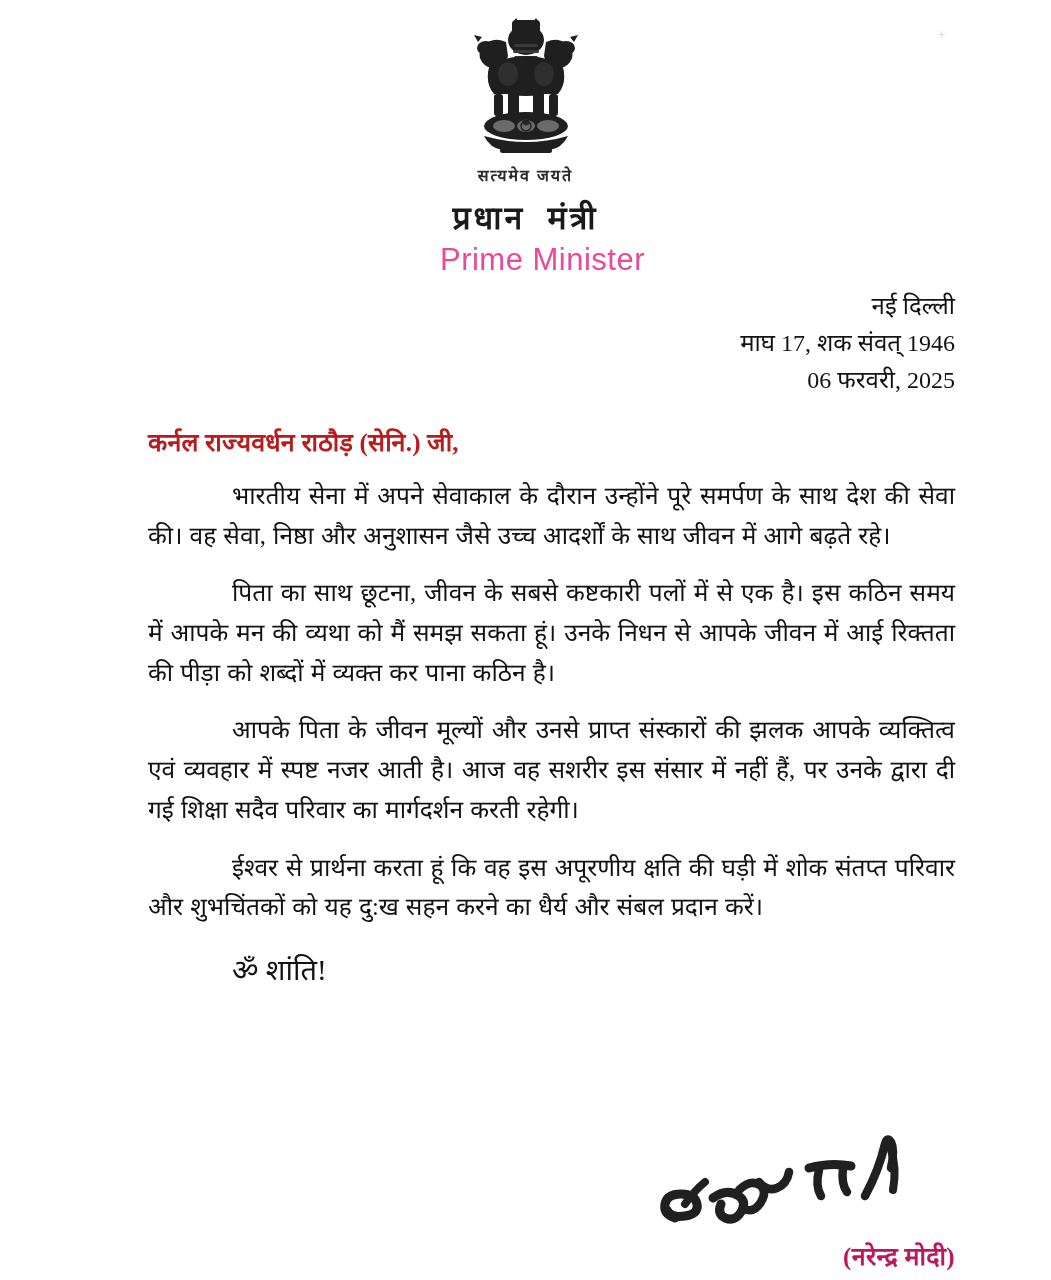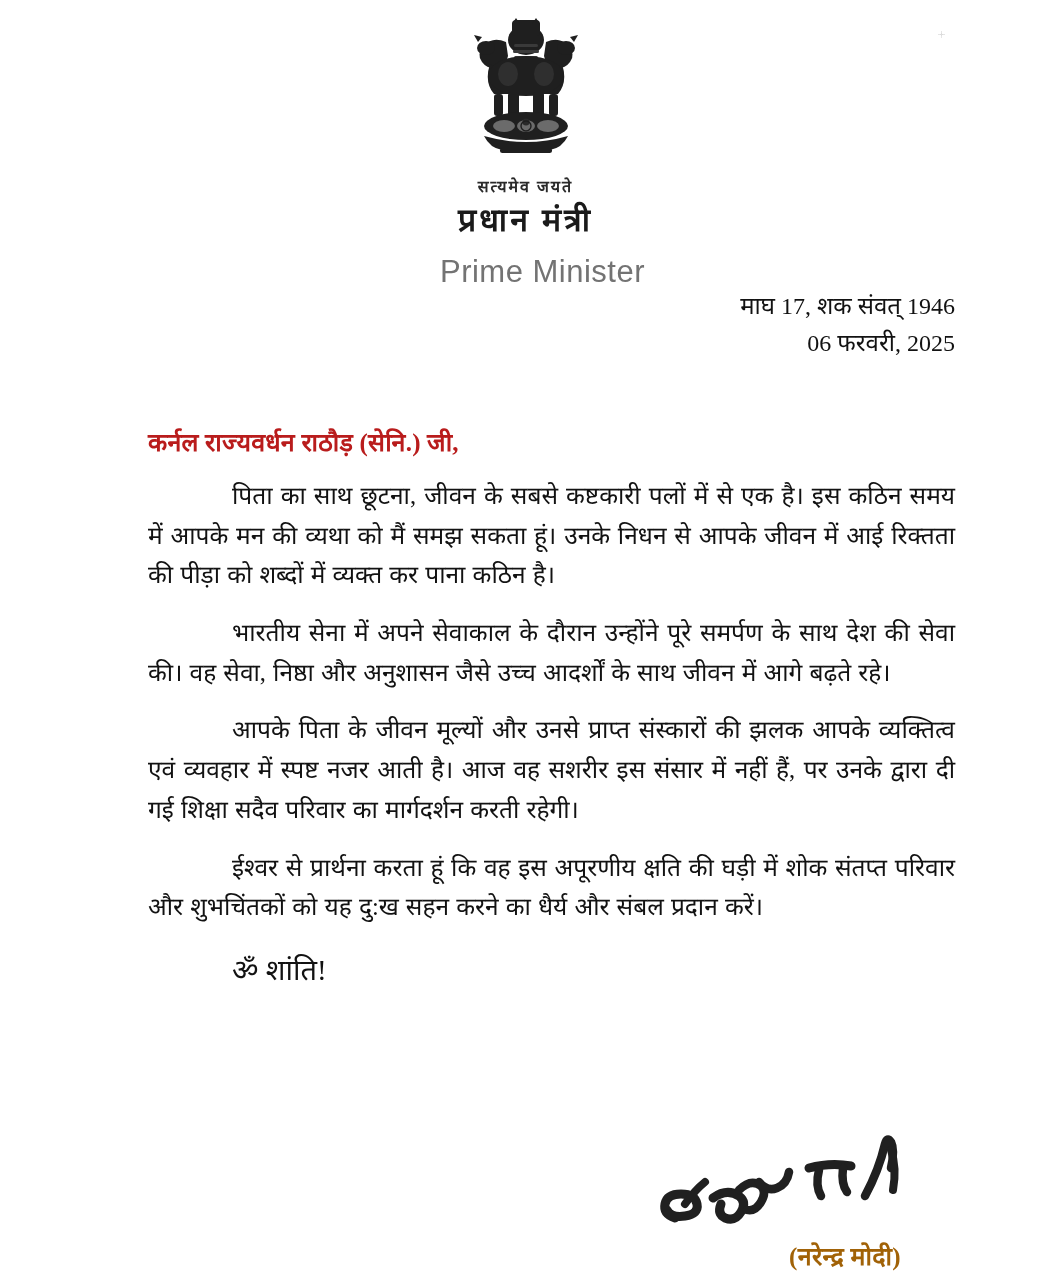--- a/index.html
+++ b/index.html
@@ -40,53 +40,53 @@
     position: absolute;
     left: 0;
     right: 0;
     top: 14px;
     display: flex;
     flex-direction: column;
     align-items: center;
   }
   .emblem-svg { display: block; }
   .satyamev {
-    margin-top: 13px;
+    margin-top: 2px;
     font-family: "Liberation Serif", "DejaVu Serif", serif;
     font-size: 16px;
     letter-spacing: 2px;
     color: #2a2a2a;
     font-weight: 600;
     text-align: center;
   }
 
   
   .title-block {
     position: absolute;
     left: 0;
     right: 0;
     top: 203px;
     text-align: center;
   }
   .title-hi {
-    font-family: Liberation Serif, serif;
+    font-family: Liberation Mono, monospace;
     font-size: 32px;
     font-weight: 700;
     letter-spacing: 3px;
     color: #1a1a1a;
     line-height: 1.12;
   }
   .title-en {
     font-family: "Liberation Sans", "DejaVu Sans", sans-serif;
     font-size: 31px;
     font-weight: 400;
     letter-spacing: 0.5px;
-    color: #737373;
+    color: #ec4899;
     line-height: 1.25;
-    margin-top: 14px;
+    margin-top: 2px;
     padding-left: 34px;
   }
 
   
   .dateline {
     position: absolute;
     right: 96px;
     top: 288px;
     text-align: right;
     font-size: 24px;
@@ -136,23 +136,22 @@
     text-align: right;
   }
   .sig-svg {
     display: block;
     margin-left: auto;
     margin-right: 14px;
   }
   .sig-name {
     font-size: 25px;
     font-weight: 700;
-    color: #a16207;
+    color: #be185d;
     margin-top: -4px;
-    margin-right: 54px;
     letter-spacing: 0.3px;
   }
 </style>
 </head>
 <body>
 
 <div class="page">
 
   <div class="speck"></div>
 
@@ -209,28 +208,29 @@
     </svg>
     <div class="satyamev">सत्यमेव जयते</div>
   </div>
 
   <div class="title-block">
     <div class="title-hi">प्रधान मंत्री</div>
     <div class="title-en">Prime Minister</div>
   </div>
 
   <div class="dateline">
+    <div>नई दिल्ली</div>
     <div>माघ 17, शक संवत् 1946</div>
     <div>06 फरवरी, 2025</div>
   </div>
 
   <div class="letter">
     <div class="salutation">कर्नल राज्यवर्धन राठौड़ (सेनि.) जी,</div>
+    <p class="para">भारतीय सेना में अपने सेवाकाल के दौरान उन्होंने पूरे समर्पण के साथ देश की सेवा की। वह सेवा, निष्ठा और अनुशासन जैसे उच्च आदर्शों के साथ जीवन में आगे बढ़ते रहे।</p>
     <p class="para">पिता का साथ छूटना, जीवन के सबसे कष्टकारी पलों में से एक है। इस कठिन समय में आपके मन की व्यथा को मैं समझ सकता हूं। उनके निधन से आपके जीवन में आई रिक्तता की पीड़ा को शब्दों में व्यक्त कर पाना कठिन है।</p>
-    <p class="para">भारतीय सेना में अपने सेवाकाल के दौरान उन्होंने पूरे समर्पण के साथ देश की सेवा की। वह सेवा, निष्ठा और अनुशासन जैसे उच्च आदर्शों के साथ जीवन में आगे बढ़ते रहे।</p>
     <p class="para">आपके पिता के जीवन मूल्यों और उनसे प्राप्त संस्कारों की झलक आपके व्यक्तित्व एवं व्यवहार में स्पष्ट नजर आती है। आज वह सशरीर इस संसार में नहीं हैं, पर उनके द्वारा दी गई शिक्षा सदैव परिवार का मार्गदर्शन करती रहेगी।</p>
     <p class="para">ईश्वर से प्रार्थना करता हूं कि वह इस अपूरणीय क्षति की घड़ी में शोक संतप्त परिवार और शुभचिंतकों को यह दु:ख सहन करने का धैर्य और संबल प्रदान करें।</p>
     <div class="om-line">ॐ शांति!</div>
   </div>
 
   <div class="signature-block">
     <svg class="sig-svg" width="300" height="110" viewBox="0 0 300 110" aria-label="Signature of Narendra Modi">
       <g fill="none" stroke="#202020" stroke-linecap="round" stroke-linejoin="round">
 
         <path d="M34 86 q-12 -4 -10 -14 q2 -10 16 -10 q14 0 16 10 q2 10 -12 12 q-14 2 -18 -6" stroke-width="9"></path>

